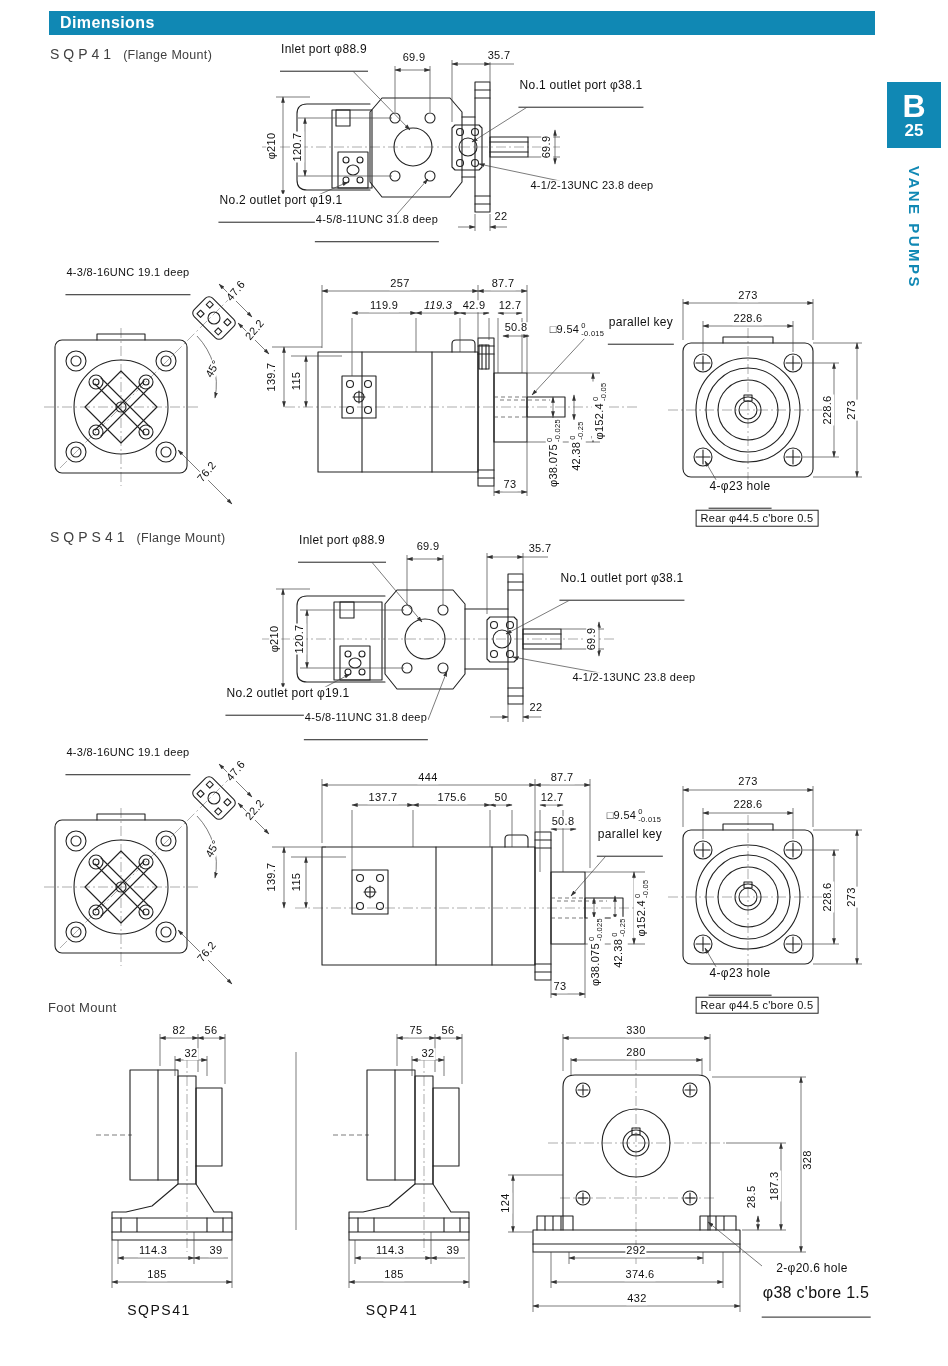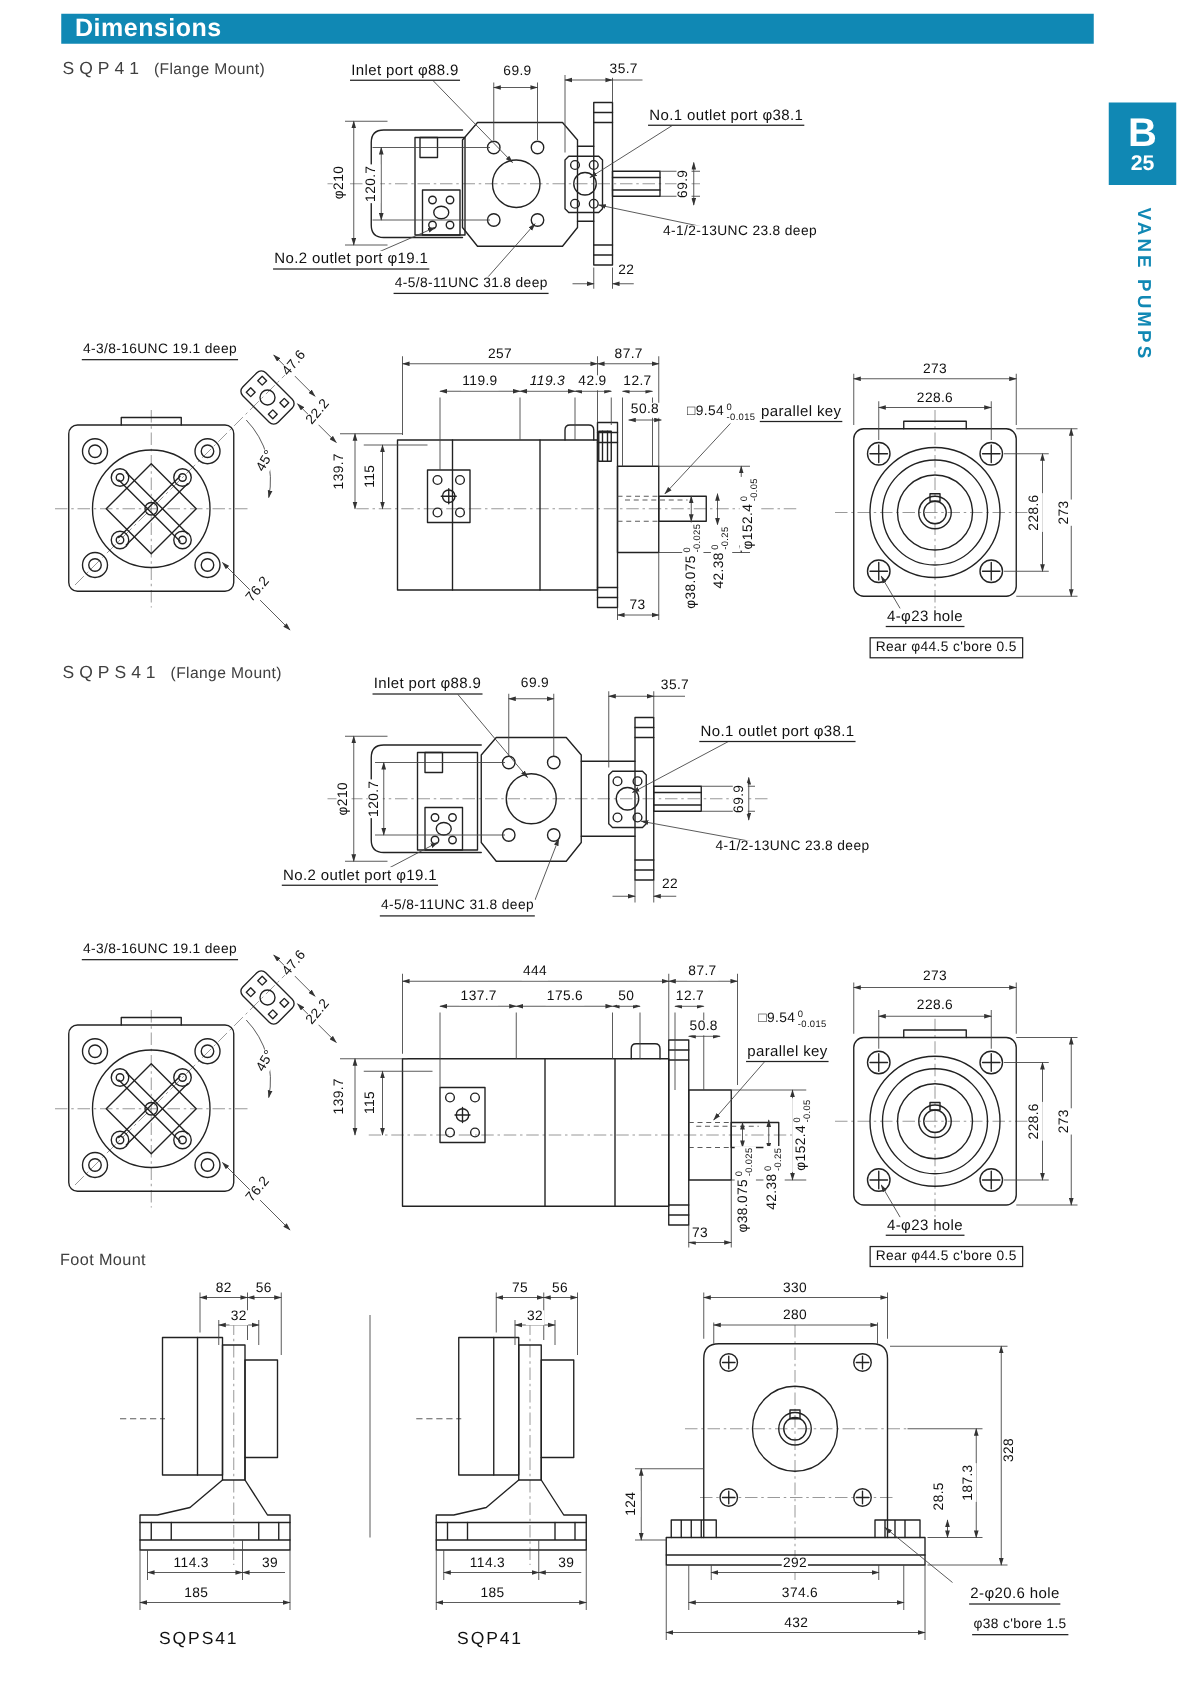--- a/index.html
+++ b/index.html
@@ -1,37 +1,37 @@
 <!DOCTYPE html>
 <html style="--accent: #1088b4;"><head>
 <meta charset="utf-8">
 <style>
   html,body{margin:0;padding:0}
   :root{--accent:#1088b4}
   body{width:948px;height:1366px;position:relative;background:#fff;overflow:hidden;
        font-family:"Liberation Sans",sans-serif;color:#111}
   .header-bar{position:absolute;left:49px;top:11px;width:826px;height:24px;background:var(--accent);
-    color:#fff;font-size:20px;font-weight:bold;line-height:24px;padding-left:11px;box-sizing:border-box;letter-spacing:.4px;z-index:4}
+    color:#fff;font-size:16px;font-weight:bold;line-height:24px;padding-left:11px;box-sizing:border-box;letter-spacing:.4px;z-index:4}
   .sec-head{position:absolute;font-size:14px;letter-spacing:4px;color:#404040;white-space:nowrap;z-index:4}
   .sec-head .sub{font-size:12.5px;letter-spacing:.3px;margin-left:8px}
   .sec-head.plain{font-size:13px;letter-spacing:.3px}
   .badge{position:absolute;left:887px;top:82px;width:54px;height:66px;background:var(--accent);color:#fff;
     text-align:center;display:flex;flex-direction:column;justify-content:center;gap:1px;z-index:4}
   .badge .b{font-size:32px;font-weight:bold;line-height:.95}
   .badge .n{font-size:17px;font-weight:bold;line-height:1}
   .vane{position:absolute;left:906px;top:166px;writing-mode:vertical-rl;color:var(--accent);
     font-weight:bold;font-size:15px;letter-spacing:2.5px;white-space:nowrap;z-index:4}
   svg.art{position:absolute;left:0;top:0;z-index:1}
   svg .o{stroke:#222;fill:none;stroke-width:1.1;stroke-linecap:round;stroke-linejoin:round}
   svg .t{stroke:#444;fill:none;stroke-width:.7}
   svg .c{stroke:#777;fill:none;stroke-width:.6;stroke-dasharray:10 3 2 3}
   #label-layer{position:absolute;left:0;top:0;width:948px;height:1366px;z-index:3;pointer-events:none}
   .lbl{position:absolute;font-size:11px;letter-spacing:.3px;line-height:1.05;white-space:nowrap;background:#fff;
     padding:0 1px;display:inline-flex;align-items:center;font-family:"Liberation Sans",sans-serif;color:#111}
-  .lbl.u{border-bottom:1.2px solid #222;padding-bottom:1px}
+  .lbl.u{border-bottom:1.2px solid #222;padding-bottom:15px}
   .lbl.bx{border:1.2px solid #222;padding:1.5px 4px}
   .tolbox{display:inline-flex;flex-direction:column;font-size:7.5px;line-height:1.1;margin-left:2px}
   .caption{position:absolute;font-size:14px;letter-spacing:1.5px;transform:translate(-50%,-50%);white-space:nowrap;z-index:4}
 </style>
 </head>
 <body>
 
 <div class="header-bar">Dimensions</div>
 
 <div class="sec-head" style="left:50px;top:46px">
@@ -685,16 +685,16 @@
     </span>
     <span class="lbl" style="left: 640px; top: 1275px; transform: translate(-50%, -50%) rotate(0deg);">
       <span>374.6</span>
     </span>
     <span class="lbl" style="left: 637px; top: 1299px; transform: translate(-50%, -50%) rotate(0deg); align-items: center;">
       <span>432</span>
     </span>
     <span class="lbl u" style="font-size: 12px; left: 812px; top: 1276px; transform: translate(-50%, -50%) rotate(0deg);">
       <span>2-φ20.6 hole</span>
     </span>
-    <span class="lbl u" style="font-size: 11px; left: 816px; top: 1301px; transform: translate(-50%, -50%) rotate(0deg);">
+    <span class="lbl u" style="font-size: 16px; left: 816px; top: 1301px; transform: translate(-50%, -50%) rotate(0deg);">
       <span>φ38 c'bore 1.5</span>
     </span>
   </div>
 
 </body></html>

